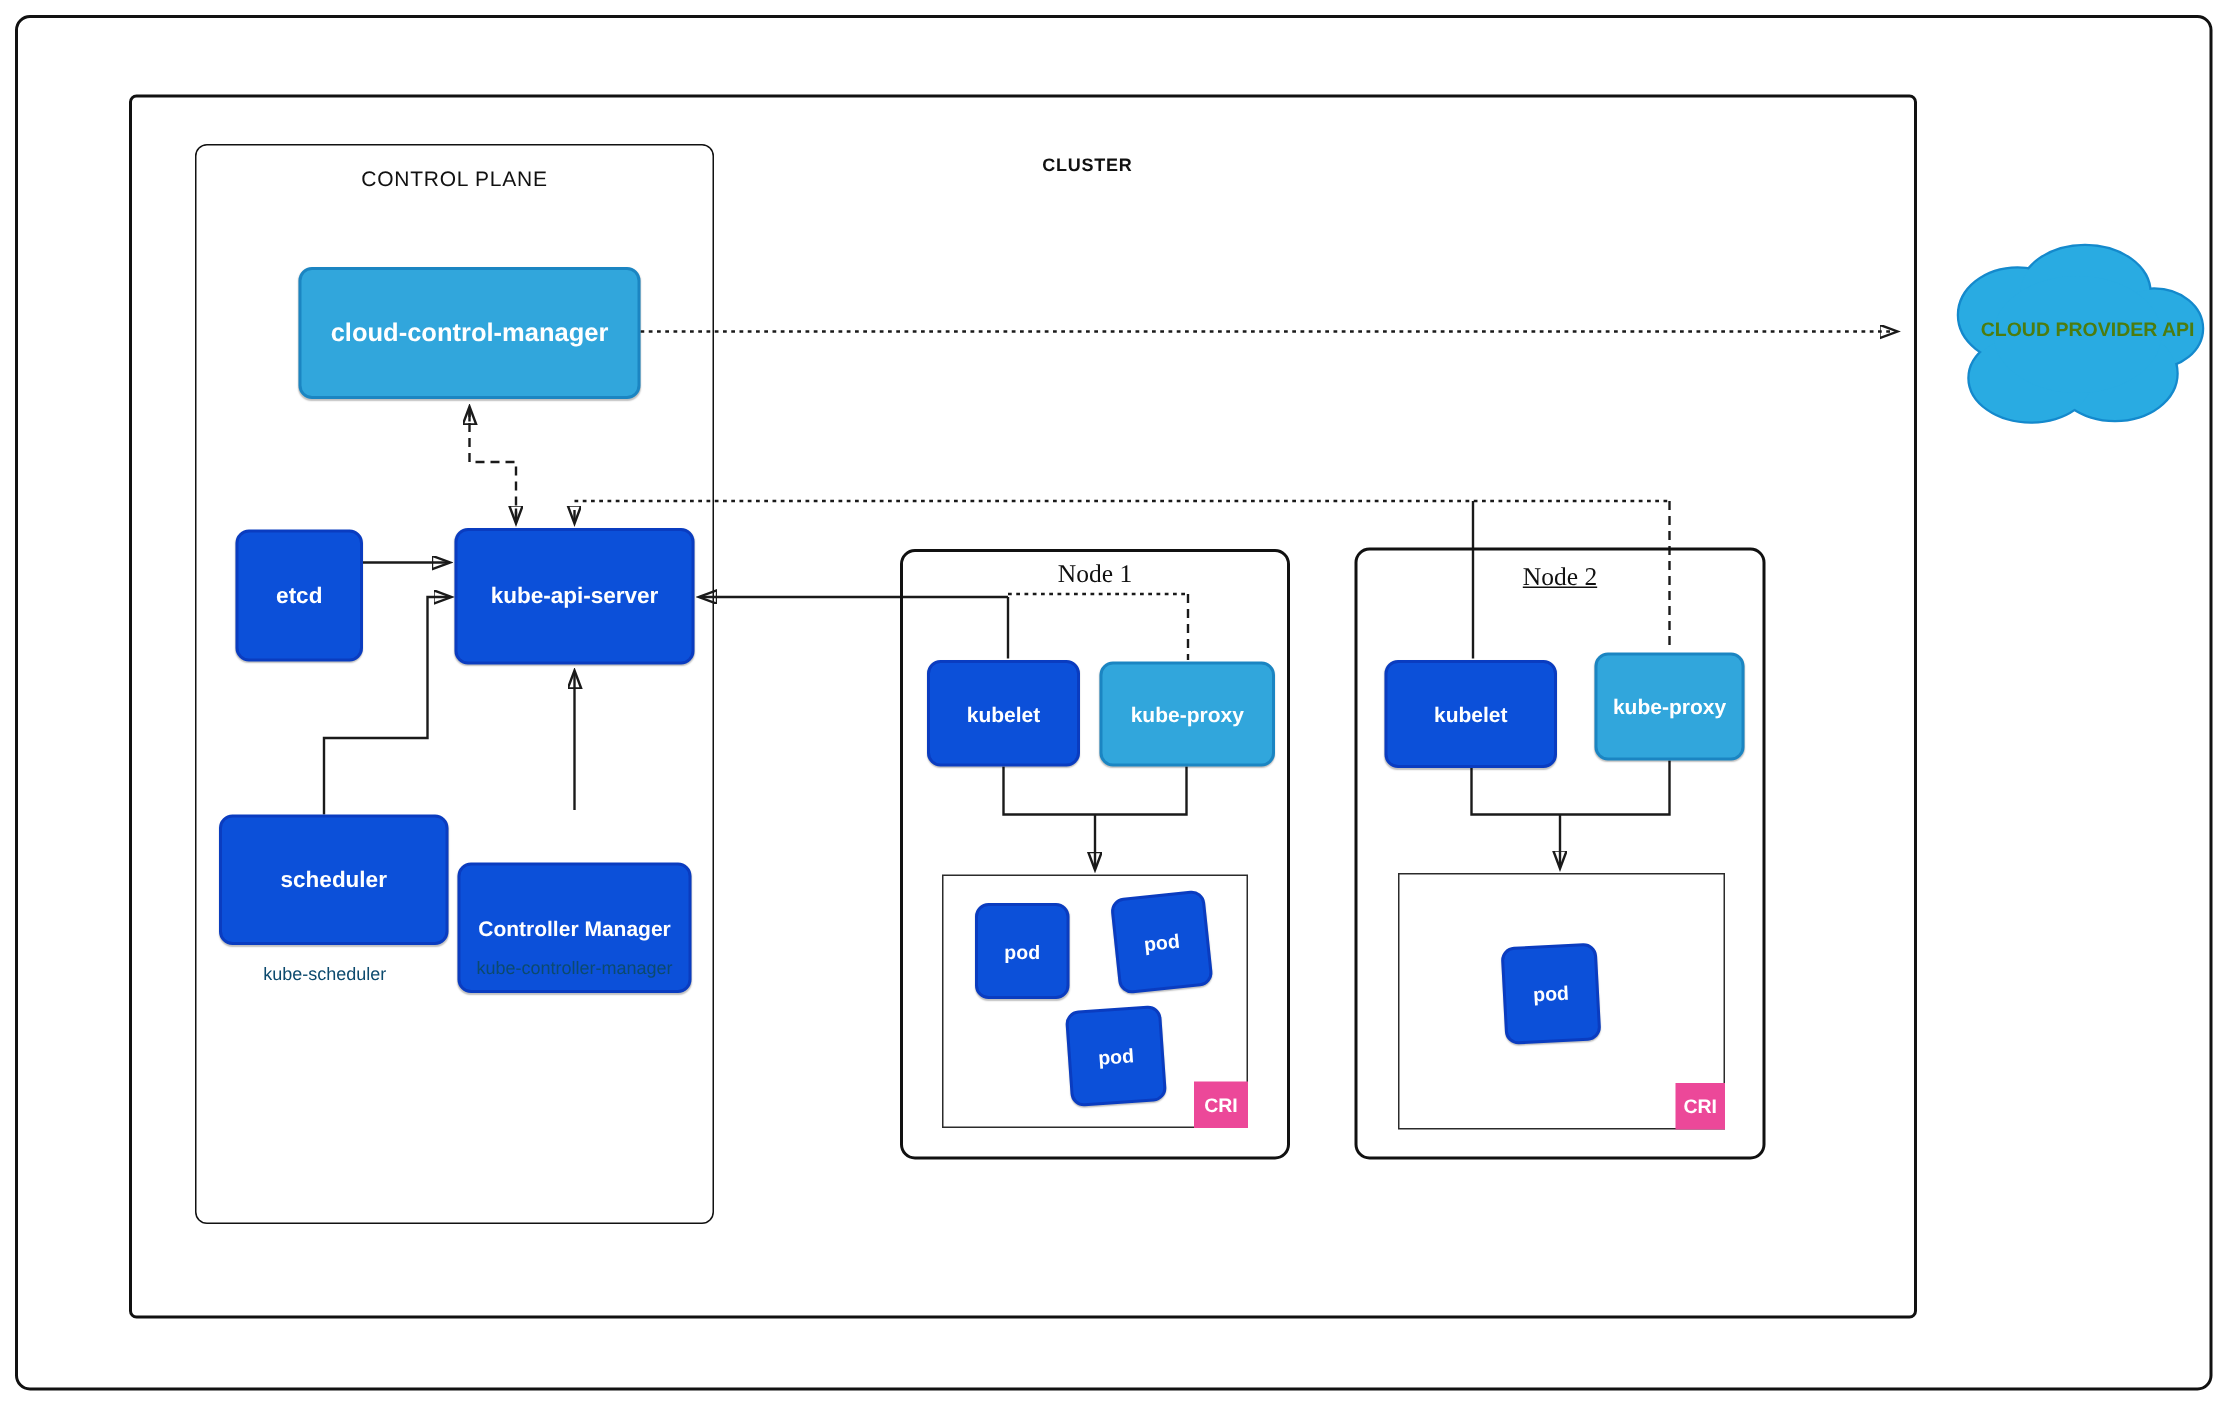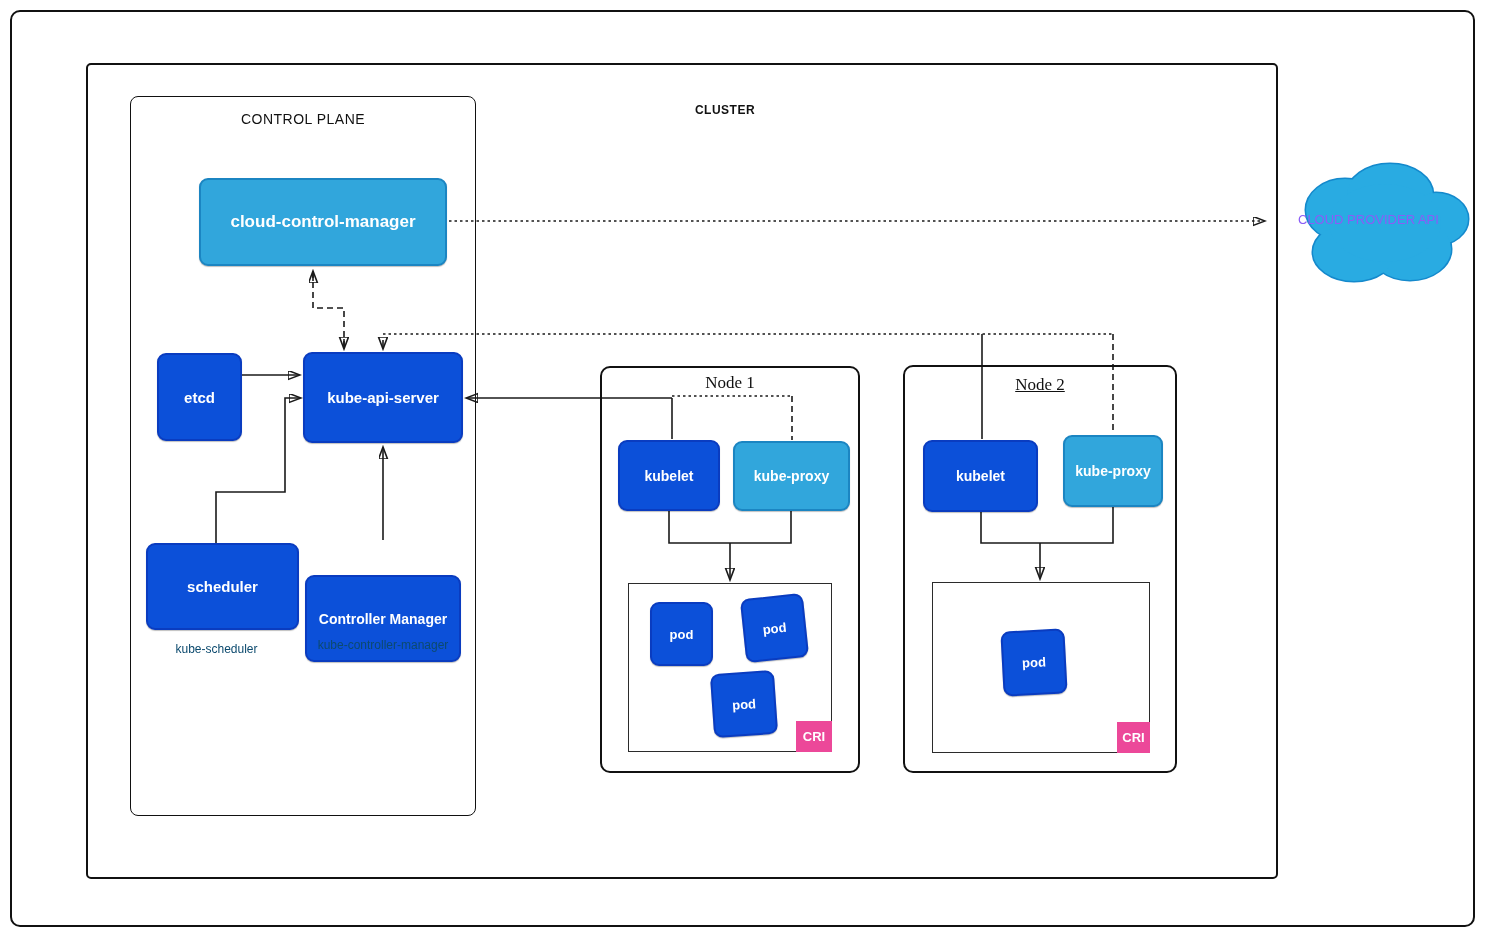--- a/index.html
+++ b/index.html
@@ -21,21 +21,21 @@
   .dark{background:#0c50d9;border:2px solid #0a3cc0;}
   .light{background:#31a6dc;border:2px solid #1b85c2;}
   .title{color:#111;text-align:center;}
   .serif{font-family:"Liberation Serif", serif;}
   .caption{color:#0c4a6e;text-align:center;font-size:12px;}
   .cri-tag{
     display:flex;align-items:center;justify-content:center;
     background:#ec4899;color:#fff;font-weight:bold;font-size:13px;border-radius:0;
   }
   .cloud-label{
-    color:#8b5cf6;font-weight:normal;font-size:13px;text-align:left;
+    color:#4d7c0f;font-weight:bold;font-size:13px;text-align:right;
     letter-spacing:0px;line-height:1.1;
   }
   .watermark{
     color:#cbc9c9;font-size:22px;text-align:right;
     text-shadow:1px 1px 0 #efefef;
   }
   svg.connectors{position:absolute;left:0;top:0;pointer-events:none;}
   svg.connectors path, svg.connectors polyline{fill:none;stroke:#1a1a1a;stroke-width:1.6;}
   .dashed{stroke-dasharray:6 4;}
   .dotted{stroke-dasharray:2.5 3;}
@@ -82,21 +82,21 @@
     <path class="dotted" d="M672,396 H792"></path>
     <path class="dashed" d="M792,396 V440"></path>
 
     <path d="M669,511 V543 H791 V511"></path>
     <path d="M730,543 V579" marker-end="url(#arr)"></path>
 
     <path d="M981,511 V543 H1113 V507"></path>
     <path d="M1040,543 V578" marker-end="url(#arr)"></path>
   </svg>
 
-  <div class="abs box light" style="left:199px;top:178px;width:248px;height:88px;font-size:17px;">
+  <div class="abs box light" style="left:199px;top:178px;width:228px;height:88px;font-size:17px;">
     <span>cloud-control-manager</span>
   </div>
 
   <div class="abs box dark" style="left:157px;top:353px;width:85px;height:88px;font-size:15px;">
     <span>etcd</span>
   </div>
 
   <div class="abs box dark" style="left:303px;top:352px;width:160px;height:91px;font-size:15px;">
     <span>kube-api-server</span>
   </div>

